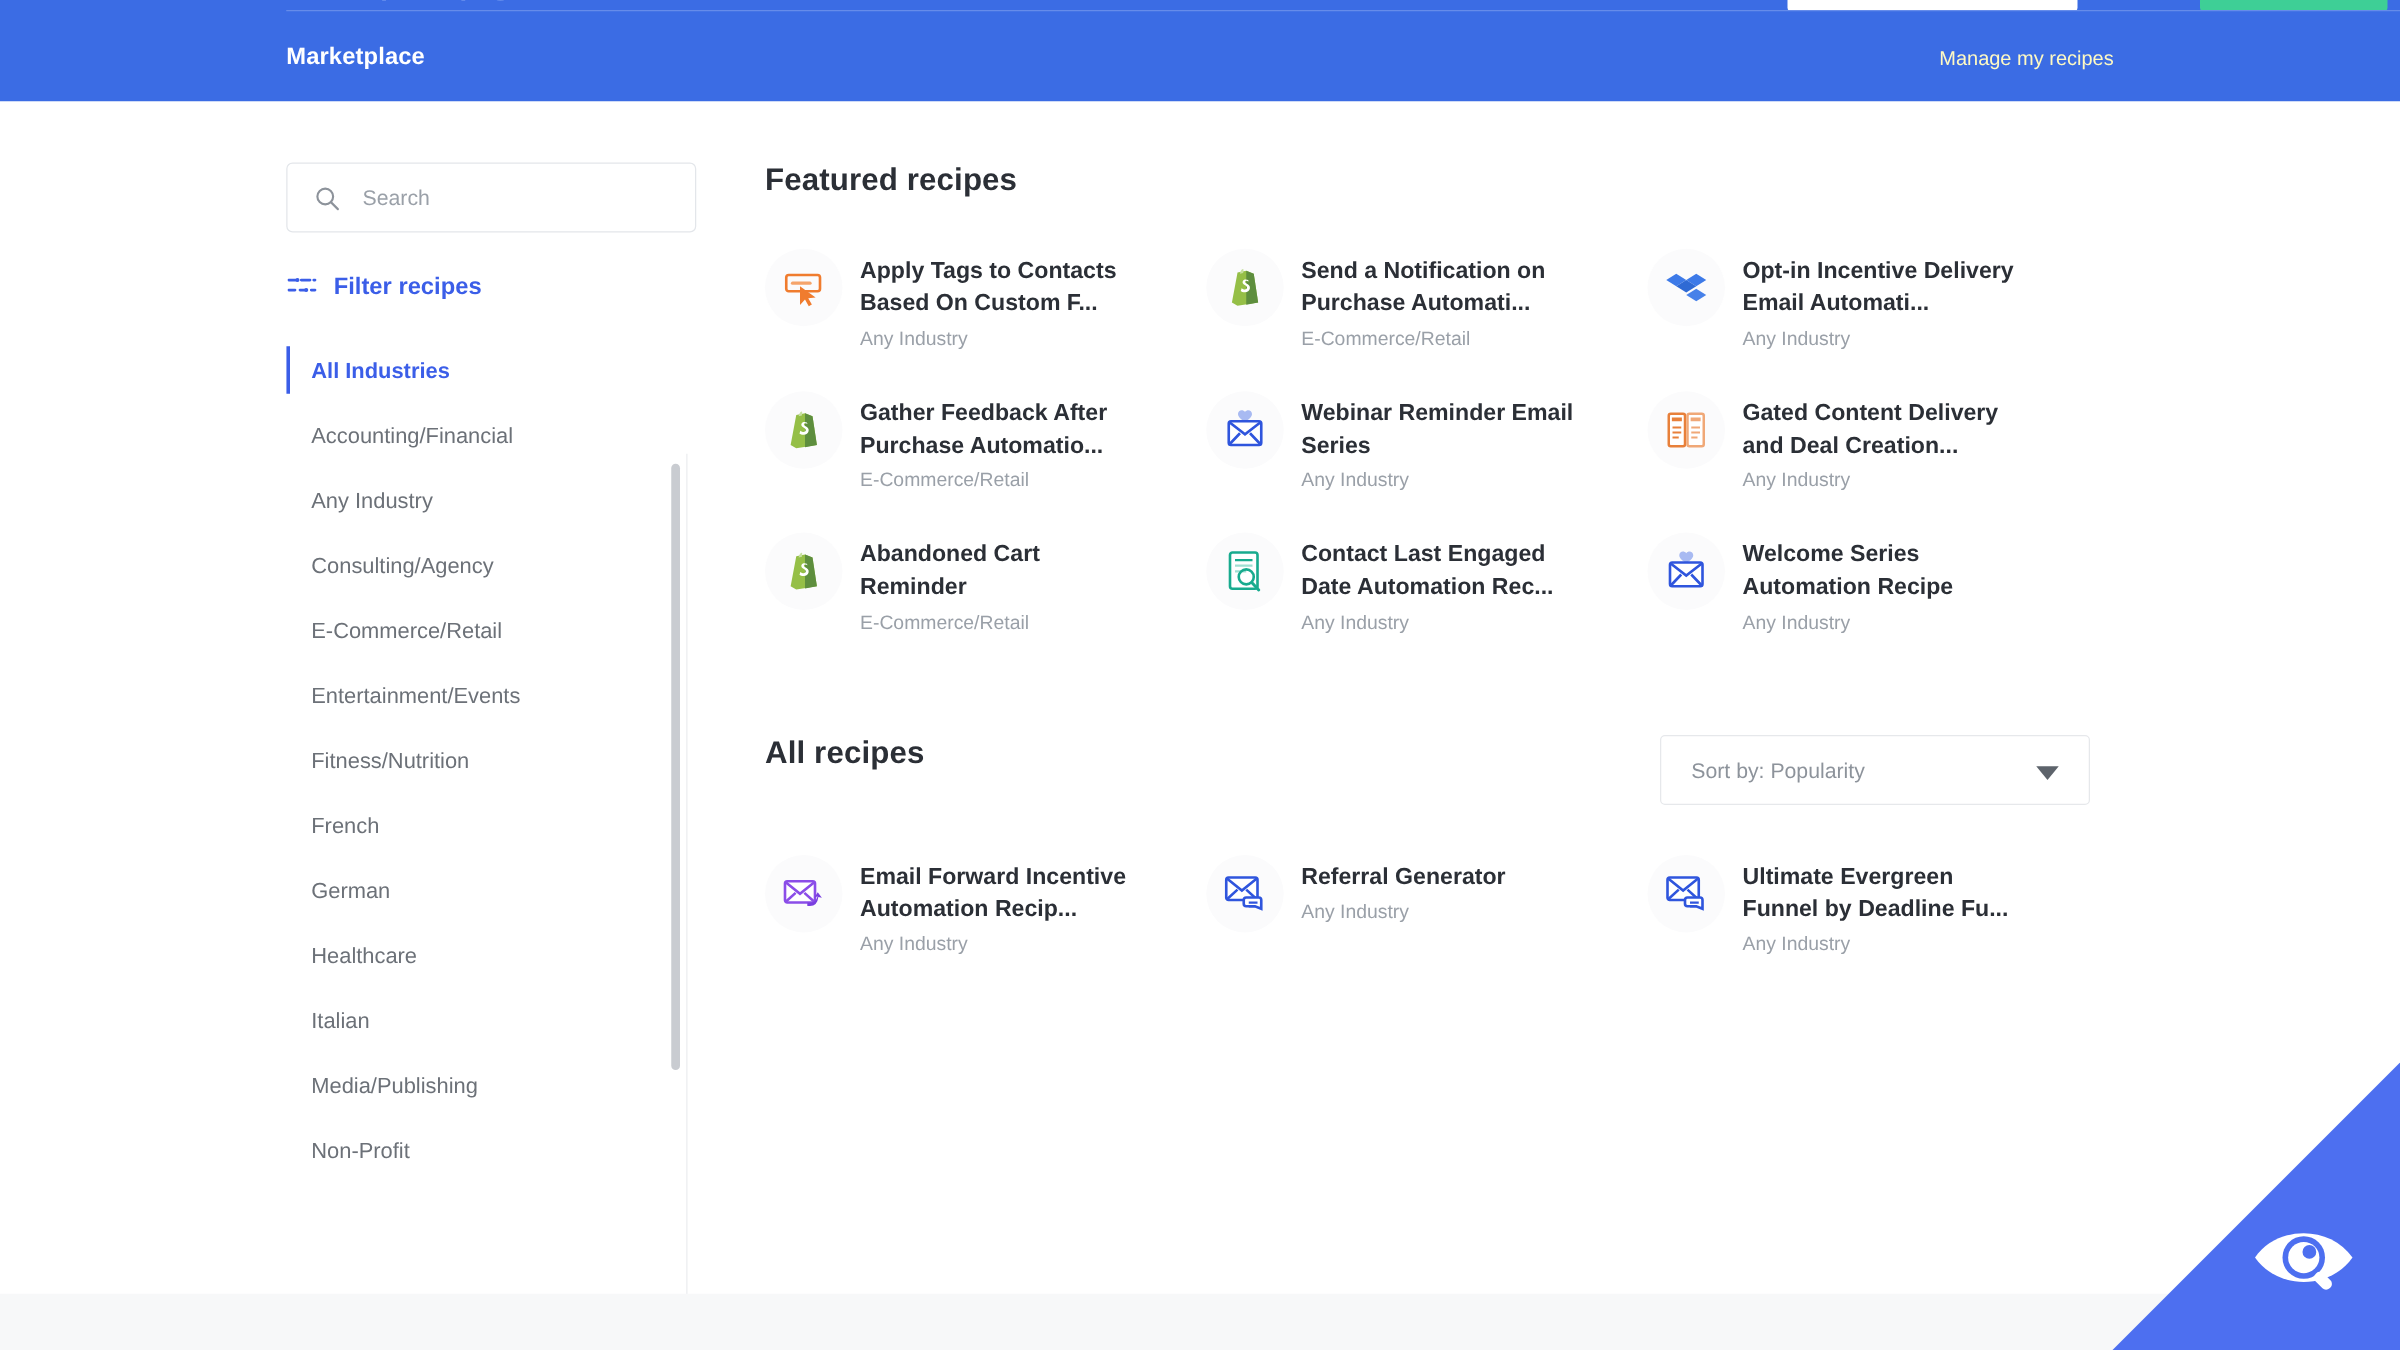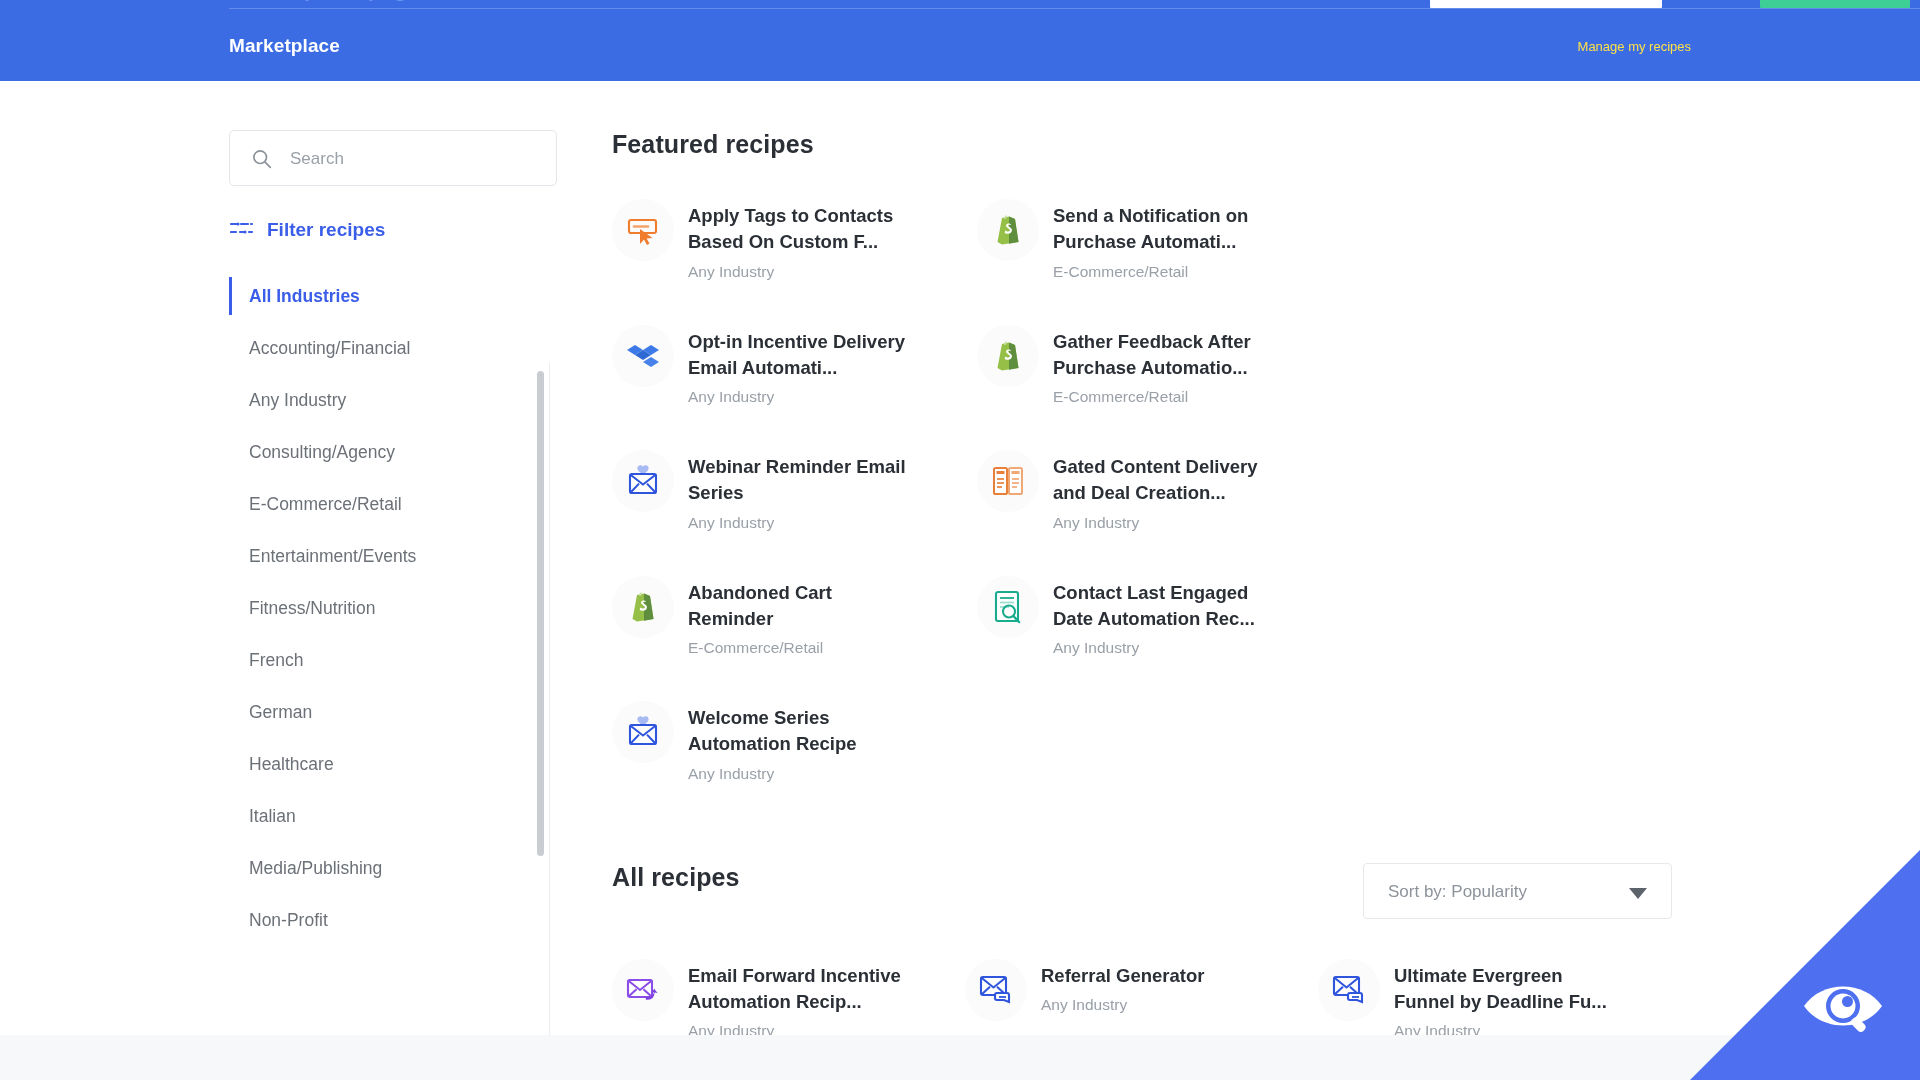--- a/index.html
+++ b/index.html
@@ -36,21 +36,21 @@
   .navbar .rule{
     position:absolute;left:229px;top:0;right:0;height:1px;
     background:rgba(255,255,255,.22);
   }
   .nav-title{
     position:absolute;left:229px;top:27px;
     color:#ffffff;font-size:19px;font-weight:700;letter-spacing:.1px;
   }
   .nav-link{
     position:absolute;right:229px;top:31px;
-    color:#fde047;font-size:13px;text-decoration:none;
+    color:#fef9c3;font-size:16px;text-decoration:none;
   }
 
   
   .content{position:absolute;left:0;top:85px;width:1920px;height:950px;background:#fff;}
 
   
   .sidebar{position:absolute;left:229px;top:45px;width:330px;}
   .search-box{
     position:relative;width:328px;height:56px;box-sizing:border-box;
     border:1px solid #e3e6ea;border-radius:5px;background:#fff;
@@ -113,21 +113,21 @@
     font-size:18.5px;font-weight:700;color:#2b2f36;line-height:1.42;
   }
   .card .s{
     font-size:15.5px;color:#9aa0a8;margin-top:7px;
   }
 
   .allrec-head{
     display:flex;align-items:flex-start;justify-content:space-between;
   }
   .sortbox{
-    position:relative;width:309px;height:56px;box-sizing:border-box;
+    position:relative;width:344px;height:56px;box-sizing:border-box;
     border:1px solid #e6e8eb;border-radius:4px;background:#fff;cursor:pointer;padding-left:44px;
   }
   .sortbox .lbl{
     position:absolute;left:24px;top:18px;font-size:17px;color:#8d939b;
   }
   .sortbox .car{
     position:absolute;right:24px;top:24px;
     width:0;height:0;border-left:9px solid transparent;border-right:9px solid transparent;
     border-top:11px solid #5d636b;
   }
@@ -205,21 +205,21 @@
     </div>
 
     <div class="sb-track"></div>
     <div class="sb-thumb"></div>
     <div class="sb-divider"></div>
 
     <div class="main">
 
       <div class="section-title">Featured recipes</div>
 
-      <div class="grid feat-rows" id="featured-grid" style="margin-top:38px;gap:12px;">
+      <div class="grid feat-rows" id="featured-grid" style="margin-top:38px;">
           <div class="card" style="margin-bottom: 30px;">
             <div class="ic">
               <svg width="38" height="38" viewBox="0 0 38 38">
                 <rect x="5" y="9" width="27" height="13" rx="2" fill="none" stroke="#f07c2e" stroke-width="2.1"></rect>
                 <line x1="10" y1="15.5" x2="24" y2="15.5" stroke="#f5a46b" stroke-width="2.6" stroke-linecap="round"></line>
                 <path d="M16 18 L16 33 L20 28.5 L23 34 L25.5 32.5 L22.6 27.5 L28.5 27 Z" fill="#f07c2e"></path>
               </svg>
             </div>
             <div class="txt">
               <div class="t">Apply Tags to Contacts Based On Custom F...</div>

